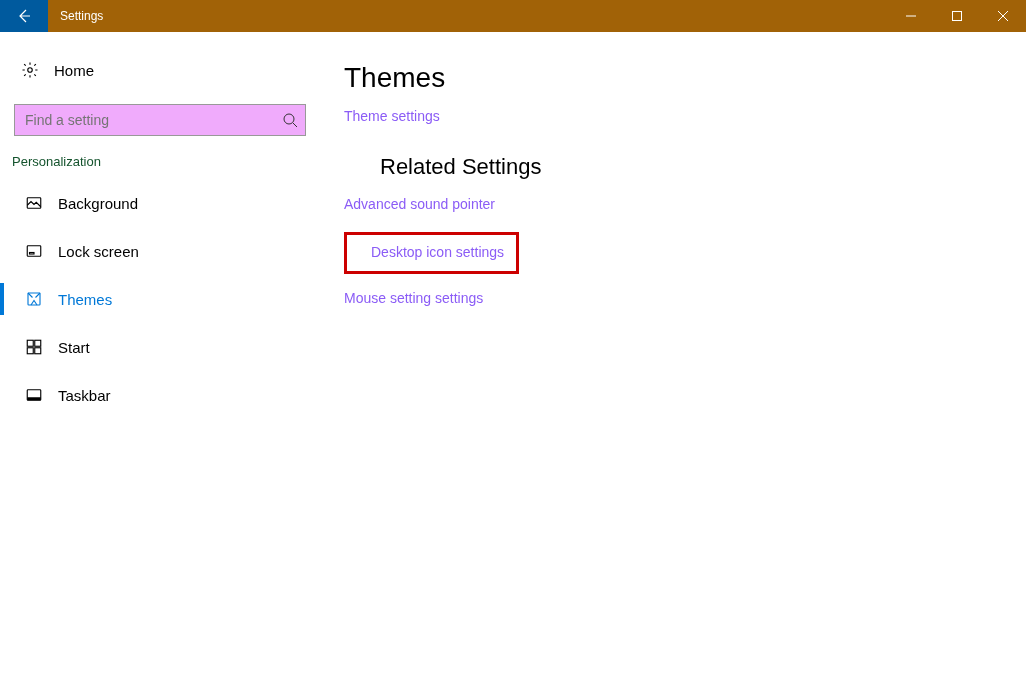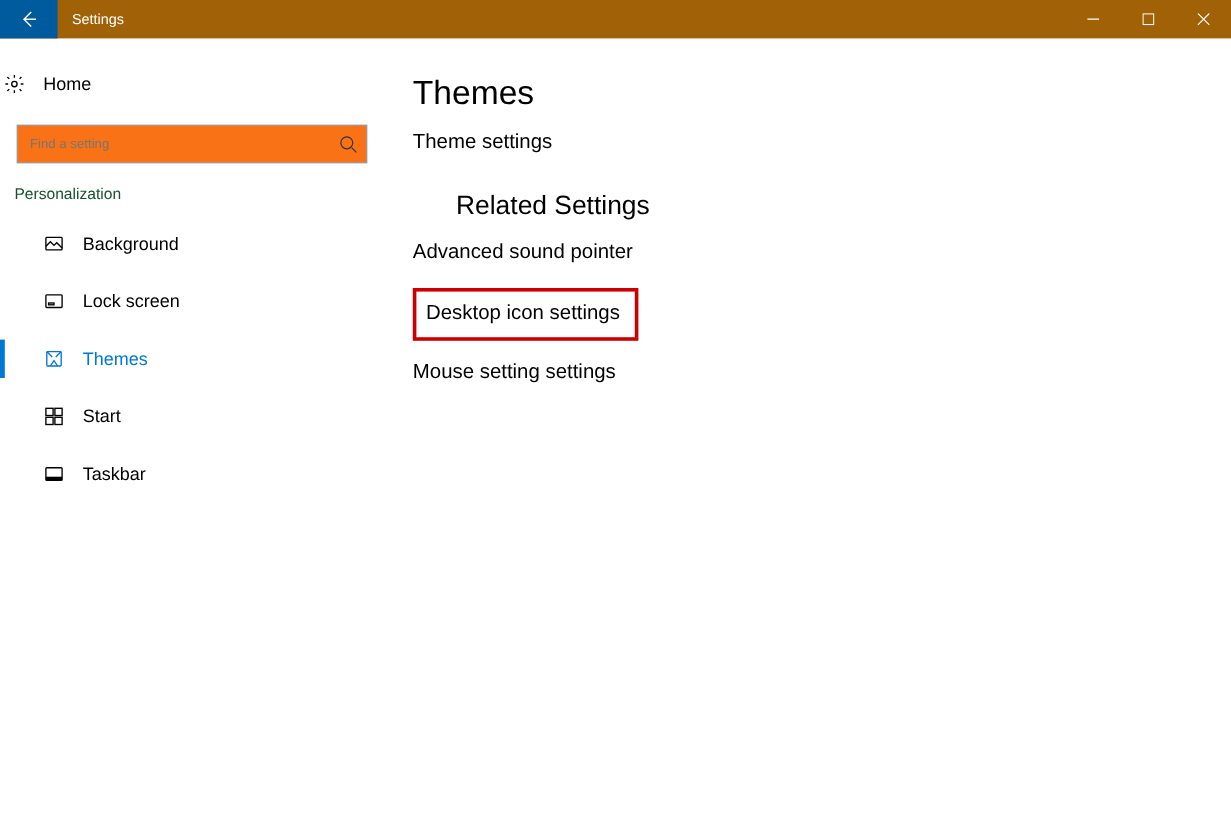--- a/index.html
+++ b/index.html
@@ -7,44 +7,44 @@
 
 .titlebar { height: 32px; background: #a16207; display: flex; align-items: center; color: #fff; }
 .back-btn { width: 48px; height: 32px; background: #005a9e; display: flex; align-items: center; justify-content: center; }
 .title-text { font-size: 12px; margin-left: 12px; flex: 1; }
 .win-controls { display: flex; }
 .win-btn { width: 46px; height: 32px; display: flex; align-items: center; justify-content: center; }
 .win-btn svg { stroke: #fff; fill: none; stroke-width: 1; }
 
 .content { display: flex; height: calc(100% - 32px); }
 .sidebar { width: 320px; padding: 18px 0 0 0; }
-.home-row { display: flex; align-items: center; height: 40px; padding-left: 2px; margin-bottom: 14px; }
+.home-row { display: flex; align-items: center; height: 40px; padding-left: 20px; margin-bottom: 14px; }
 .home-row .icon { width: 20px; height: 20px; margin-right: 14px; display:flex; align-items:center; justify-content:center; }
 .home-label { font-size: 15px; color: #000; }
 
 .search-wrap { margin: 0 14px 18px 14px; position: relative; }
-.search-input { width: 100%; height: 32px; border: 1px solid #999; padding: 0 32px 0 10px; font-size: 11px; outline: none; background:#f97316; }
+.search-input { width: 100%; height: 32px; border: 1px solid #999; padding: 0 32px 0 10px; font-size: 14px; outline: none; background:#f0abfc; }
 .search-icon { position: absolute; right: 8px; top: 50%; transform: translateY(-50%); }
 
 .section-label { font-size: 13px; color: #14532d; padding-left: 12px; margin-bottom: 10px; }
 
 .nav-list { list-style: none; }
-.nav-item { display: flex; align-items: center; height: 48px; padding-left: 35px; position: relative; }
+.nav-item { display: flex; align-items: center; height: 48px; padding-left: 24px; position: relative; }
 .nav-item .icon { width: 20px; height: 20px; margin-right: 14px; display:flex; align-items:center; justify-content:center; }
 .nav-item .label { font-size: 15px; color: #000; }
 .nav-item.active .label { color: #0078d7; }
 .nav-item.active::before { content:""; position:absolute; left:0; top:8px; bottom:8px; width:4px; background:#0078d7; }
 .nav-item.active .icon svg { stroke: #0078d7; }
 
 .main { flex: 1; padding: 30px 0 0 24px; }
 .h1 { font-size: 28px; font-weight: 400; color: #000; margin-bottom: 14px; }
-.link { font-size: 17px; color: #000000; display: inline-block; margin-bottom: 14px; cursor: pointer; }
+.link { font-size: 14px; color: #8b5cf6; display: inline-block; margin-bottom: 14px; cursor: pointer; }
 .h2 { font-size: 22px; font-weight: 400; color: #000; margin-top: 30px; margin-bottom: 16px; margin-left: 36px; }
 .link-block { display: block; margin-bottom: 20px; }
-.highlight-box { border: 3px solid #c00; padding: 8px 12px 10px 8px; display: inline-block; margin-bottom: 16px; }
+.highlight-box { border: 3px solid #c00; padding: 8px 12px 10px 24px; display: inline-block; margin-bottom: 16px; }
 .highlight-box .link { margin-bottom: 0; }
 
 svg { display:block; }
 </style>
 </head>
 <body>
 
 <div class="titlebar">
   <div class="back-btn">
     <svg width="16" height="16" viewBox="0 0 16 16">

